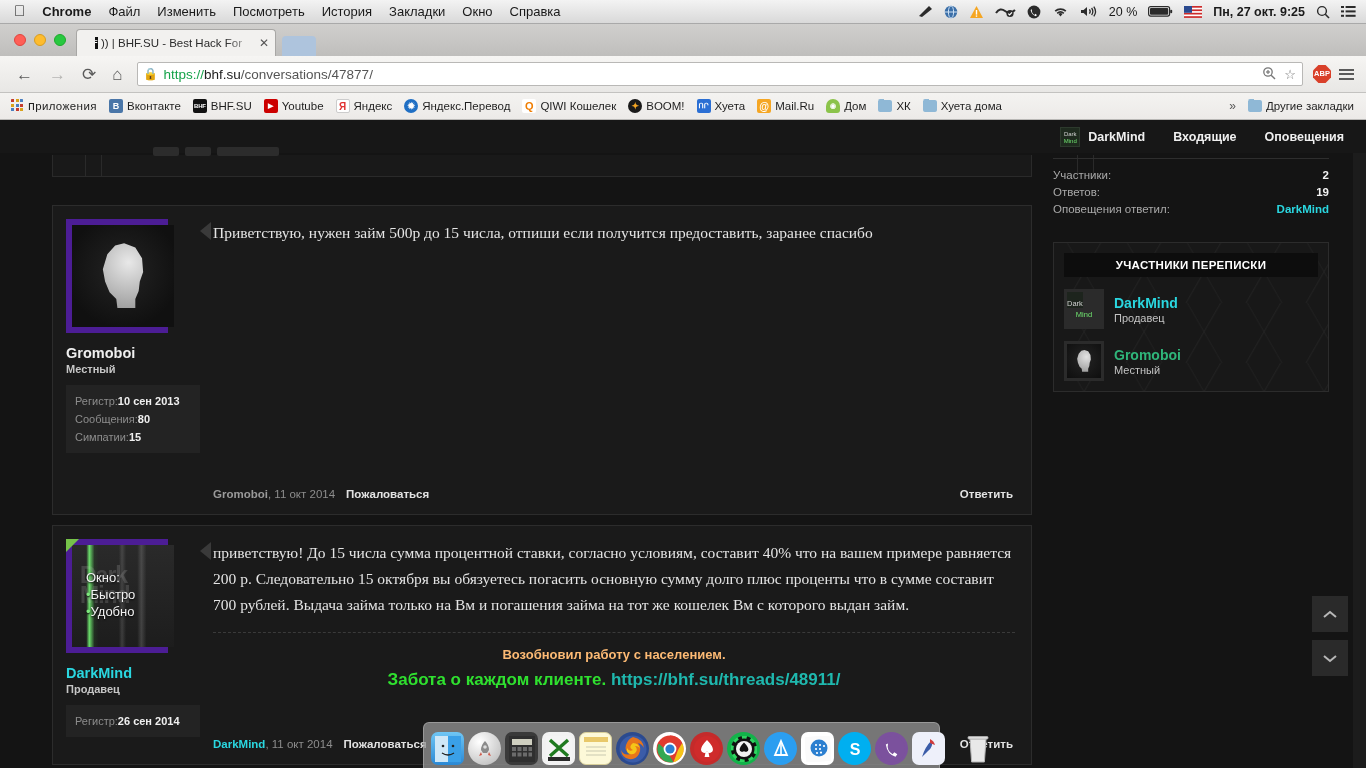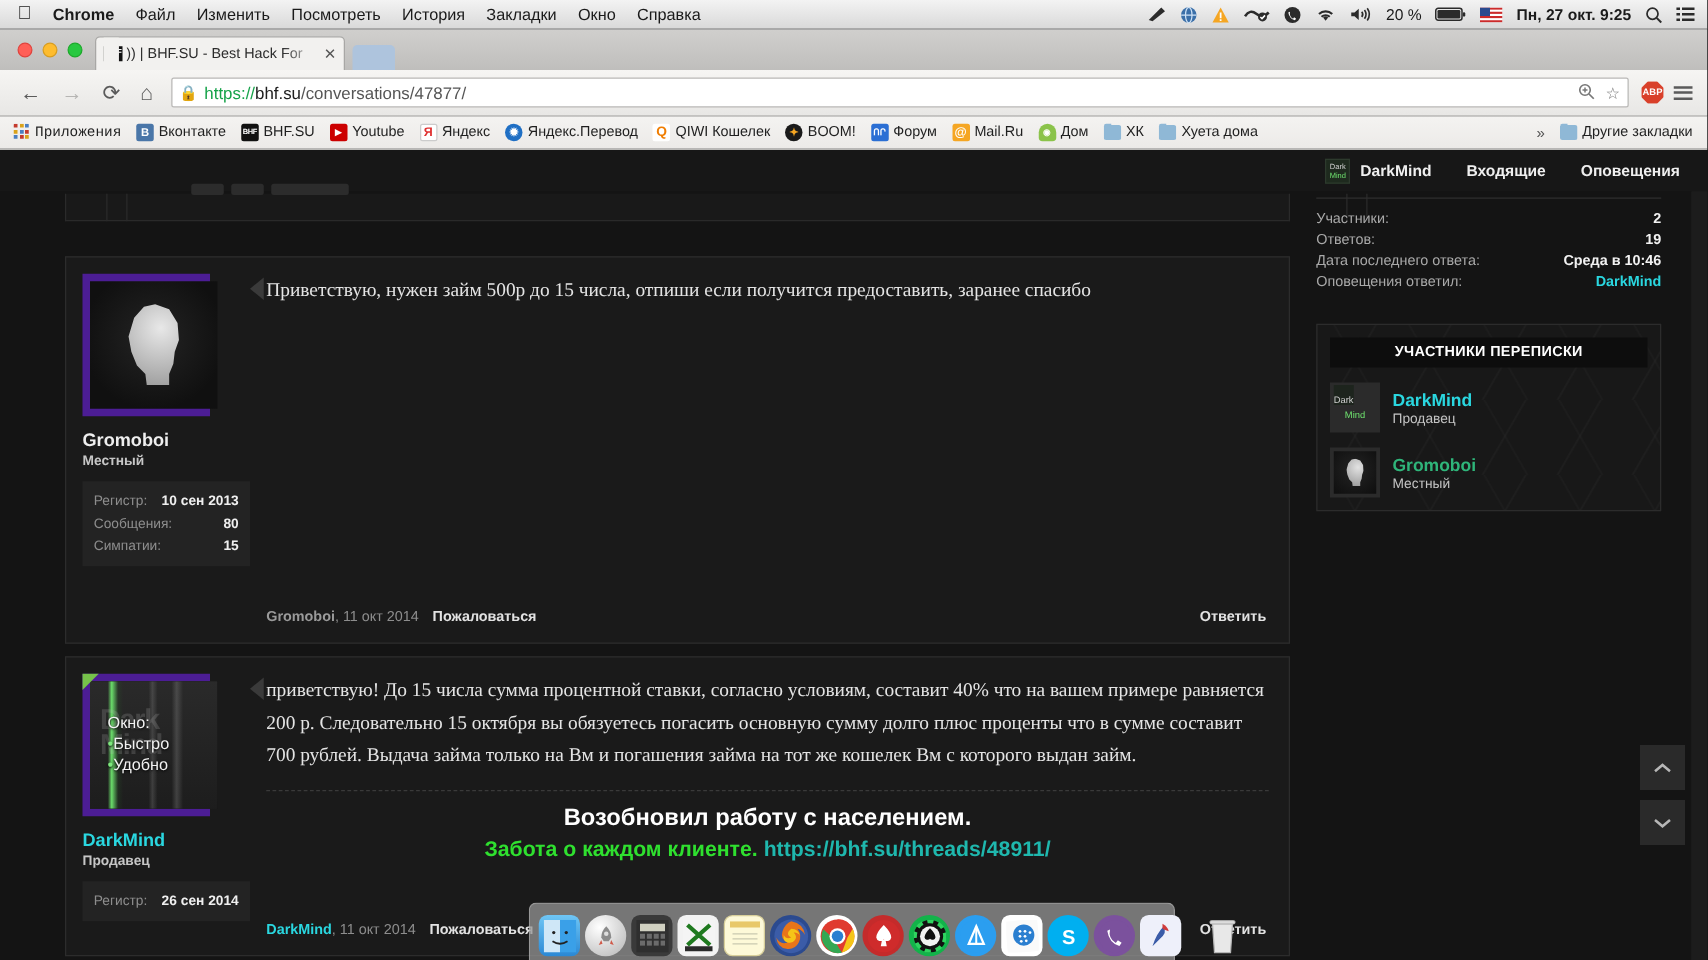--- a/index.html
+++ b/index.html
@@ -195,39 +195,39 @@
   .dm-ava-txt .li::before { content: "\2022 "; color: #7ee87e; }
   .corner-tri {
     position: absolute; left: 0; top: 0; width: 0; height: 0;
     border-top: 13px solid #76c24a; border-right: 13px solid transparent; z-index: 3;
   }
   .uname { font-size: 14.5px; font-weight: bold; margin-top: 12px; }
   .uname.cyan { color: #2ad7e0; }
   .uname.white { color: #efefef; }
   .utitle { font-size: 11px; color: #c6c6c6; font-weight: bold; margin-top: 2px; }
   .ustats { margin-top: 10px; background: #232323; padding: 7px 9px; width: 134px; }
-  .ustat { display: flex; justify-content: space-between; font-size: 11px; line-height: 18px; }
+  .ustat { display: flex; justify-content: flex-start; font-size: 11px; line-height: 18px; }
   .ustat .k { color: #8d8d8d; }
   .ustat .v { color: #efefef; font-weight: bold; }
 
   .msgcol { position: absolute; left: 160px; top: 14px; right: 16px; }
   .arrow-l {
     position: absolute; left: -13px; top: 2px; width: 0; height: 0;
     border-top: 9px solid transparent; border-bottom: 9px solid transparent;
     border-right: 11px solid #3a3a3a;
   }
   .msg {
     font-family: "Liberation Serif", serif;
     font-size: 15.5px; line-height: 26px; color: #e4e4e4;
   }
   .sig {
     margin-top: 14px; border-top: 1px dashed #3a3a3a; padding-top: 10px;
     text-align: center; font-weight: bold;
   }
-  .sig-1 { color: #ffffff; font-size: 19px; line-height: 24px; }
+  .sig-1 { color: #fdba74; font-size: 13px; line-height: 24px; }
   .sig-2 { color: #2fe02f; font-size: 17px; line-height: 26px; }
   .sig-2 .lnk { color: #1fb8ae; }
   .post-foot {
     position: absolute; left: 160px; right: 18px; bottom: 14px;
     display: flex; align-items: center; font-size: 11.5px;
   }
   .foot-date { color: #8d8d8d; }
   .foot-date .who { color: #9a9a9a; font-weight: bold; }
   .foot-date .who.cyan { color: #2ad7e0; }
   .foot-report { color: #e2e2e2; font-weight: bold; margin-left: 11px; }
@@ -486,21 +486,21 @@
     <div class="bm">
       <span class="bm-ico" style="background:#fff;color:#f07d00;font-size:11px">Q</span>
       <span>QIWI Кошелек</span>
     </div>
     <div class="bm">
       <span class="bm-ico circ" style="background:#1a1a1a;color:#f5a623;font-size:9px">✦</span>
       <span>BOOM!</span>
     </div>
     <div class="bm">
       <span class="bm-ico" style="background:#2b6fd4;font-size:7px">ՈՐ</span>
-      <span>Форум</span>
+      <span>Хуета</span>
     </div>
     <div class="bm">
       <span class="bm-ico" style="background:#f5a623;font-size:10px">@</span>
       <span>Mail.Ru</span>
     </div>
     <div class="bm">
       <span class="bm-ico" style="background:#8bc34a;border-radius:50% 50% 3px 3px;font-size:7px">◉</span>
       <span>Дом</span>
     </div>
     <div class="bm">
@@ -635,24 +635,20 @@
         <div class="side-stats">
           <div class="srow">
             <span class="k">Участники:</span>
             <span class="v">2</span>
           </div>
           <div class="srow">
             <span class="k">Ответов:</span>
             <span class="v">19</span>
           </div>
           <div class="srow">
-            <span class="k">Дата последнего ответа:</span>
-            <span class="v">Среда в 10:46</span>
-          </div>
-          <div class="srow">
             <span class="k">Оповещения ответил:</span>
             <span class="v cyan">DarkMind</span>
           </div>
         </div>
 
         <div class="side-block">
           <span class="hexbg"></span>
           <div class="side-hd">УЧАСТНИКИ ПЕРЕПИСКИ</div>
           <div class="pitem">
             <span class="pav">

